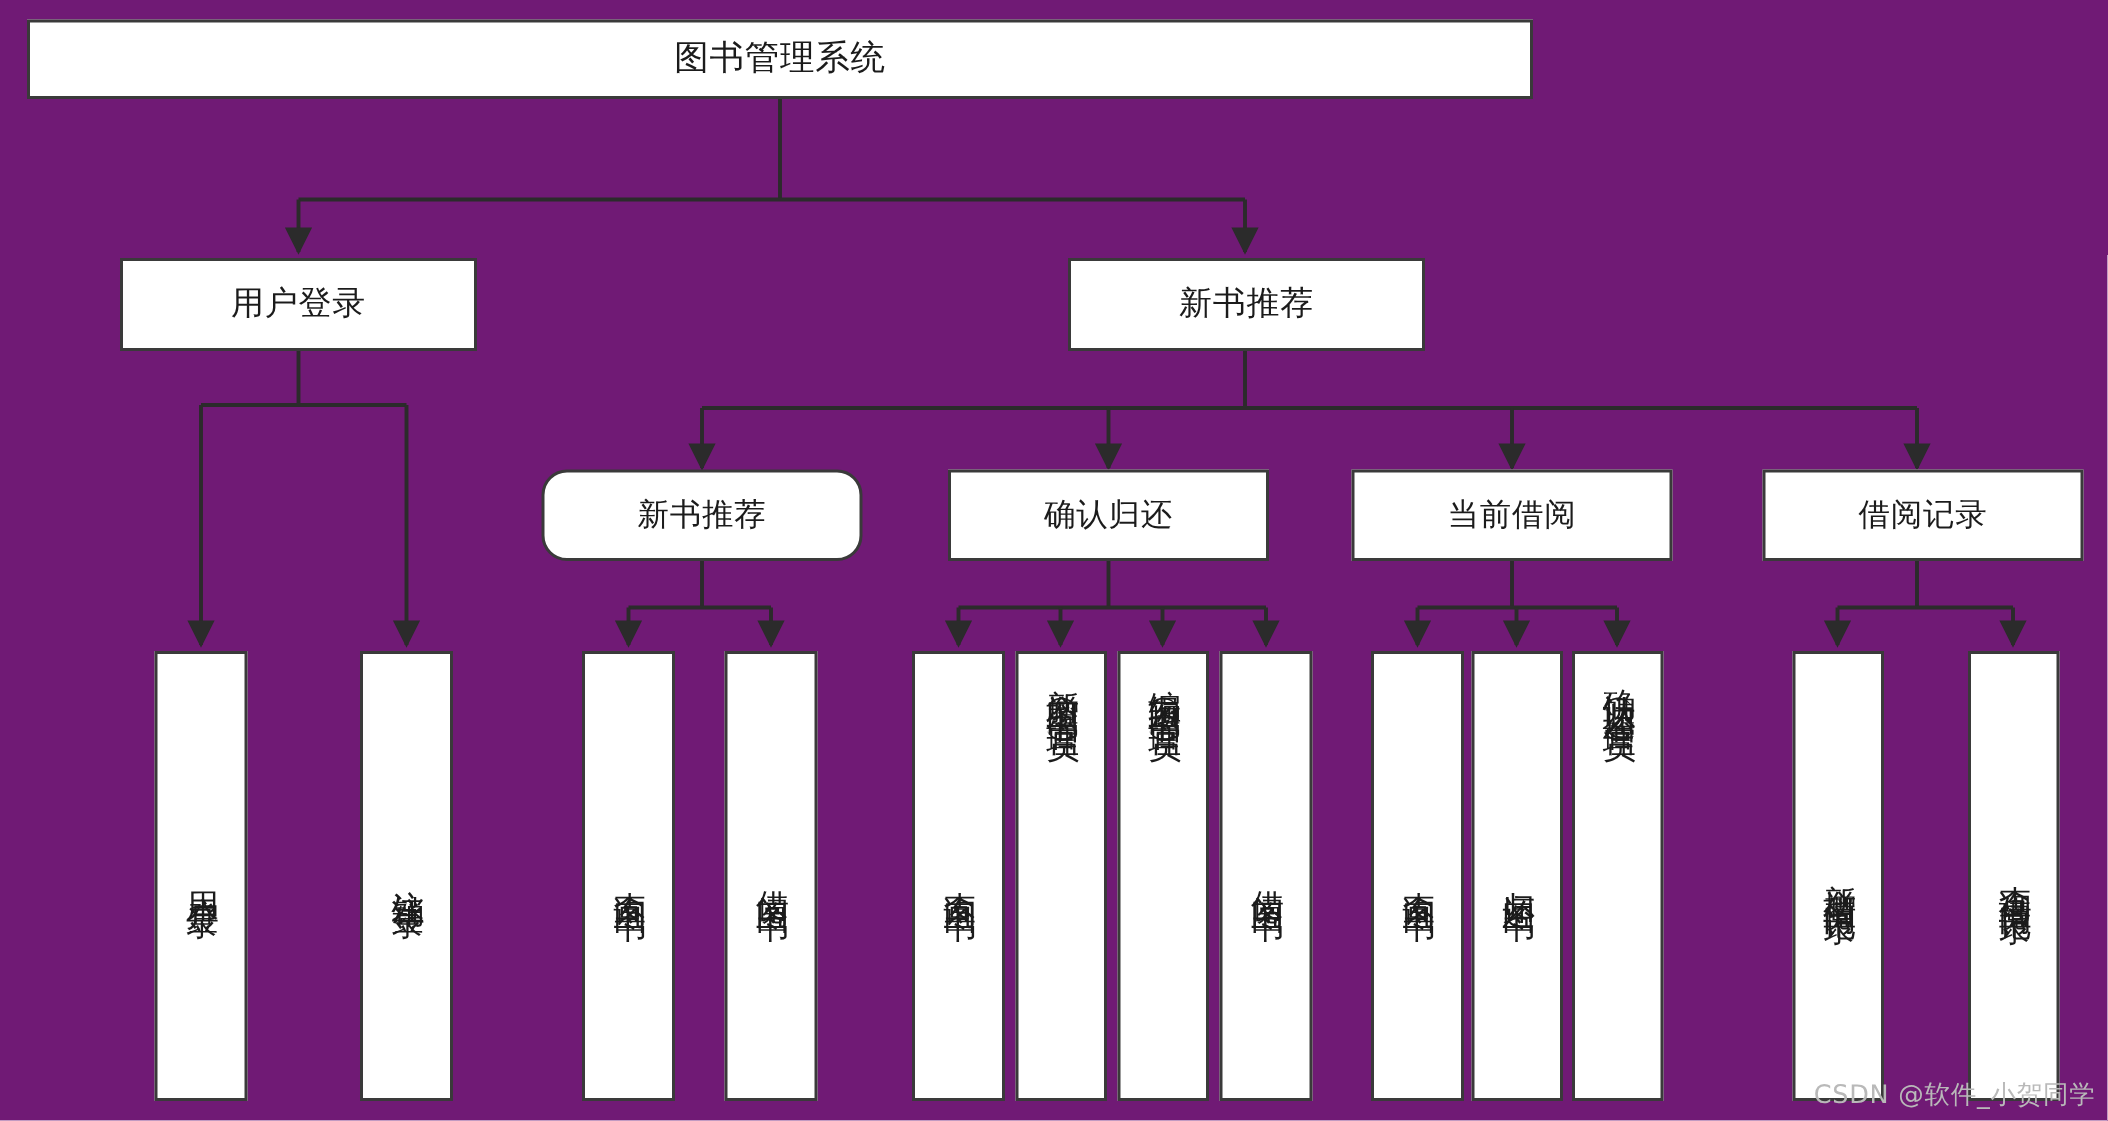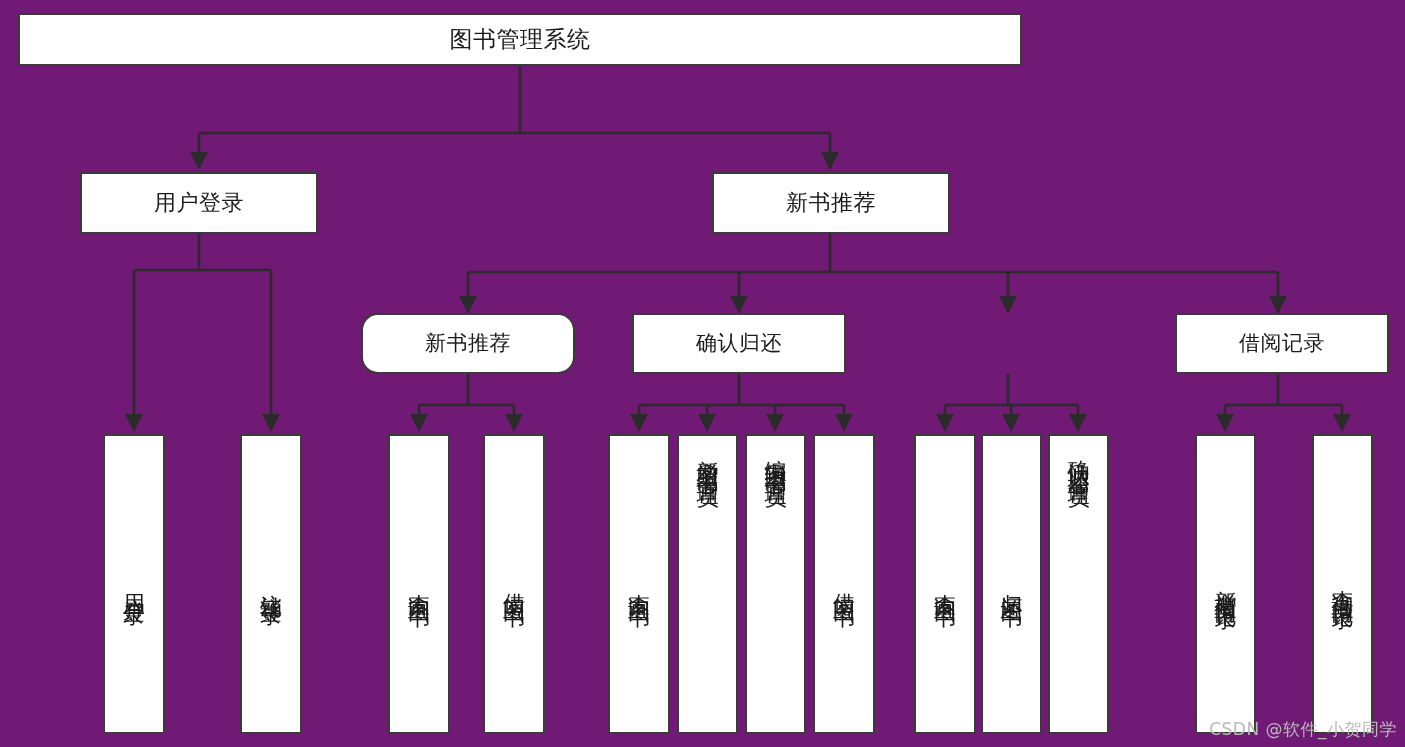--- a/index.html
+++ b/index.html
@@ -144,20 +144,23 @@
   <div class="node node-l1" style="left:712px; top:172px; width:238px; height:62px;">
     <span class="label">新书推荐</span>
   </div>
 
   <div class="node node-l2" style="left:361px; top:313px; width:214px; height:61px;border-radius:17px;">
     <span class="label">新书推荐</span>
   </div>
   <div class="node node-l2" style="left:632px; top:313px; width:214px; height:61px;">
     <span class="label">确认归还</span>
   </div>
+  <div class="node node-l2" style="left:901px; top:313px; width:214px; height:61px;">
+    <span class="label">当前借阅</span>
+  </div>
   <div class="node node-l2" style="left:1175px; top:313px; width:214px; height:61px;">
     <span class="label">借阅记录</span>
   </div>
 
   <div class="node node-leaf centered" style="left:103px; top:434px; width:62px; height:300px;">
     <span class="label">用户登录</span>
   </div>
   <div class="node node-leaf centered" style="left:240px; top:434px; width:62px; height:300px;">
     <span class="label">注销登录</span>
   </div>

